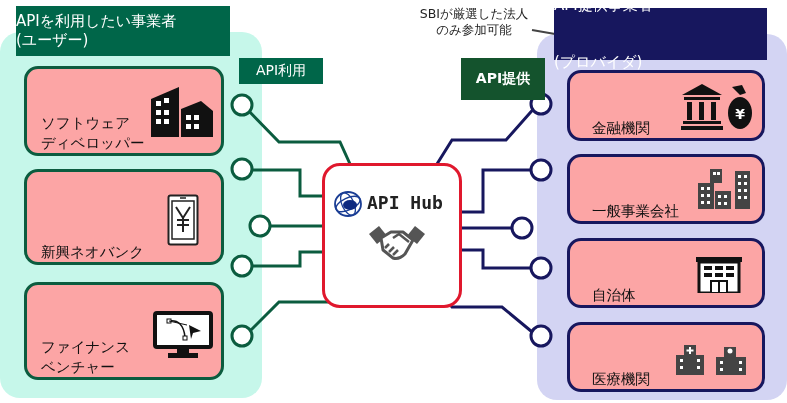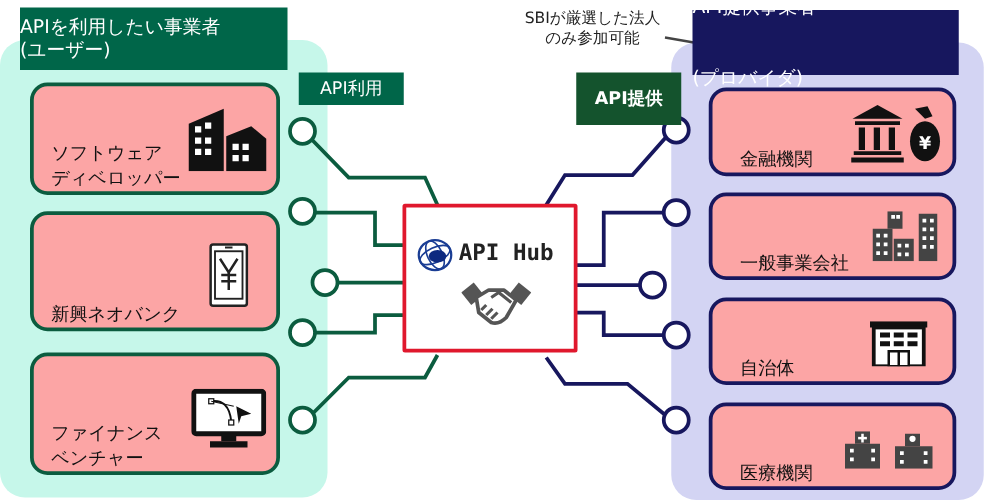--- a/index.html
+++ b/index.html
@@ -14,21 +14,21 @@
   .tag-left{left:239px;top:58px;width:84px;height:26px;background:#006649;}
   .tag-right{left:461px;top:58px;width:84px;height:42px;background:#14532d;font-weight:bold;}
   .note{left:400px;top:6px;width:148px;text-align:center;font-size:12.5px;line-height:16px;color:#222;}
   .card{background:#fca5a5;border-radius:14px;display:flex;align-items:flex-end;box-sizing:border-box;}
   .card-l{border:3px solid #0b5c3f;left:24px;width:200px;}
   .card-r{border:3px solid #17175e;left:567px;width:198px;}
   .card .label{font-size:14.5px;line-height:20px;color:#111;}
   .card-l .label{margin-left:14px;width:110px;}
   .card-r .label{margin-left:22px;width:100px;margin-top:40px;}
   .card .icon{position:absolute;}
-  .hub{left:322px;top:163px;width:140px;height:119px;background:#fff;border:3px solid #e0182d;border-radius:2px;box-sizing:border-box;}
+  .hub{left:322px;top:163px;width:140px;height:145px;background:#fff;border:3px solid #e0182d;border-radius:18px;box-sizing:border-box;}
   .hub-title{position:absolute;left:42px;top:26px;font-size:18px;font-weight:bold;color:#222;font-family:"DejaVu Sans Mono","Liberation Mono",monospace;letter-spacing:0px;}
   svg.lines{position:absolute;left:0;top:0;}
 </style>
 </head>
 <body>
 
 <div class="abs panel-left"></div>
 <div class="abs panel-right"></div>
 
 <svg class="lines" width="787" height="403">

